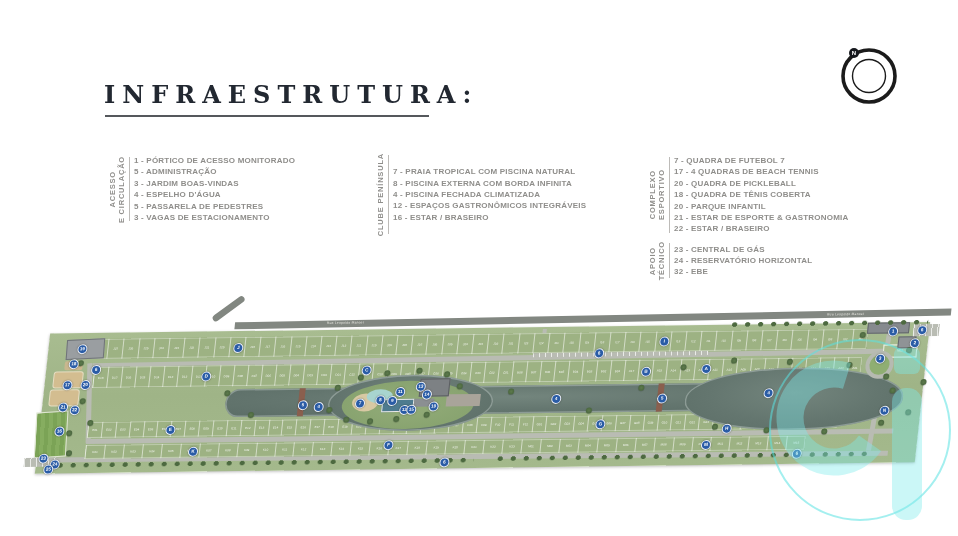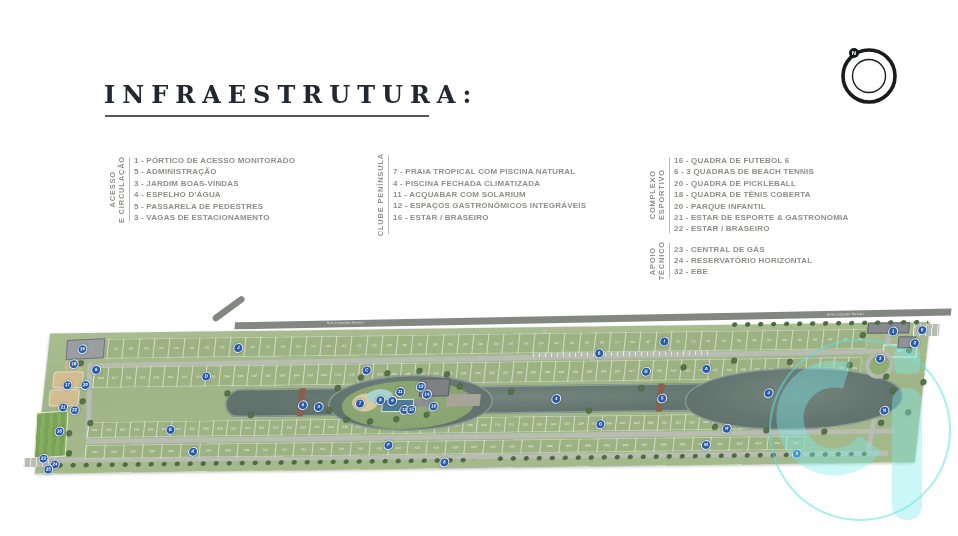--- a/index.html
+++ b/index.html
@@ -79,35 +79,35 @@
         <div class="legend-item">3 - VAGAS DE ESTACIONAMENTO</div>
       </div>
   </div>
   <div class="legend-group g2">
     <div class="vlabels">
         <span class="vlab">CLUBE PENÍNSULA</span>
       </div>
     <div class="vline"></div>
     <div class="items">
         <div class="legend-item">7 - PRAIA TROPICAL COM PISCINA NATURAL</div>
+        <div class="legend-item">8 - PISCINA EXTERNA COM BORDA INFINITA</div>
         <div class="legend-item">4 - PISCINA FECHADA CLIMATIZADA</div>
-        <div class="legend-item">11 - ACQUABAR COM SOLARIUM</div>
         <div class="legend-item">12 - ESPAÇOS GASTRONÔMICOS INTEGRÁVEIS</div>
         <div class="legend-item">16 - ESTAR / BRASEIRO</div>
       </div>
   </div>
   <div class="legend-group g3">
     <div class="vlabels">
         <span class="vlab">COMPLEXO</span>
         <span class="vlab">ESPORTIVO</span>
       </div>
     <div class="vline"></div>
     <div class="items">
-        <div class="legend-item">16 - QUADRA DE FUTEBOL 6</div>
-        <div class="legend-item">6 - 3 QUADRAS DE BEACH TENNIS</div>
+        <div class="legend-item">7 - QUADRA DE FUTEBOL 7</div>
+        <div class="legend-item">17 - 4 QUADRAS DE BEACH TENNIS</div>
         <div class="legend-item">20 - QUADRA DE PICKLEBALL</div>
         <div class="legend-item">18 - QUADRA DE TÊNIS COBERTA</div>
         <div class="legend-item">20 - PARQUE INFANTIL</div>
         <div class="legend-item">21 - ESTAR DE ESPORTE &amp; GASTRONOMIA</div>
         <div class="legend-item">22 - ESTAR / BRASEIRO</div>
       </div>
   </div>
   <div class="legend-group g4">
     <div class="vlabels">
         <span class="vlab">APOIO</span>

